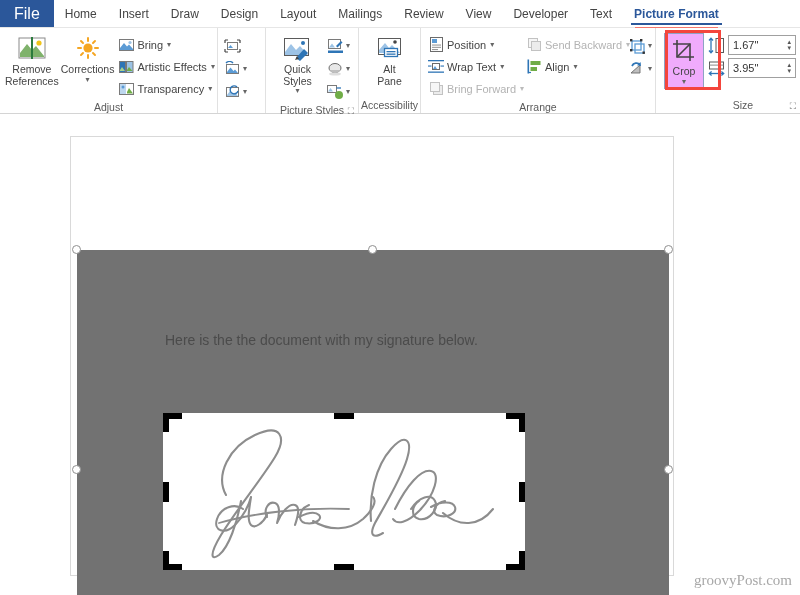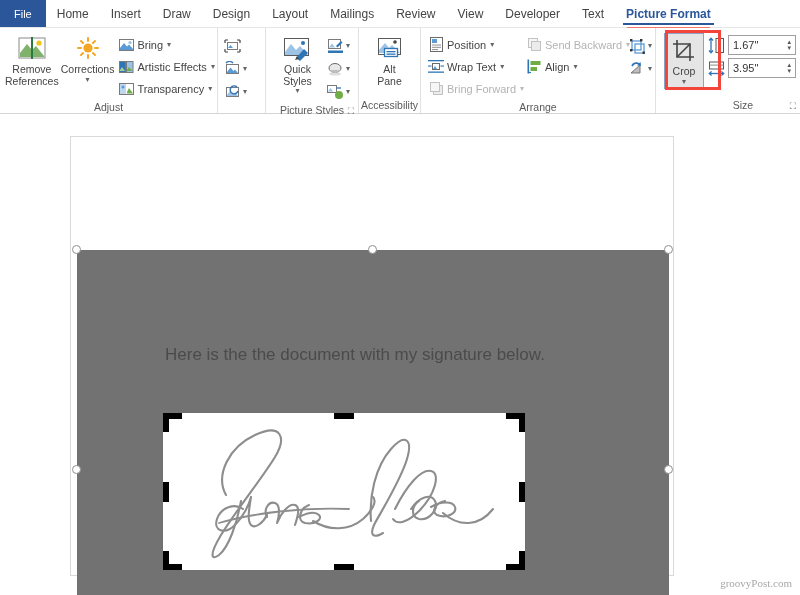--- a/index.html
+++ b/index.html
@@ -22,21 +22,21 @@
     display: flex; align-items: center;
     padding: 0 11px;
     font-size: 12px; color: #444444;
     white-space: nowrap;
     position: relative;
     cursor: default;
   }
   .tab.file {
     background: #2b579a; color: #ffffff;
     padding: 0 14px;
-    font-size: 11px;
+    font-size: 16px;
   }
   .tab.active { color: #2b579a; font-weight: bold; }
   .tab.active .tab-underline {
     position: absolute; left: 8px; right: 8px; bottom: 2px;
     height: 2px; background: #2b579a;
   }
   .tab-redmark {
     position: absolute; left: 12px; right: 12px; bottom: -4px;
     height: 4px; background: #f4756b;
   }
@@ -71,21 +71,21 @@
     display: flex; flex-direction: column; align-items: center;
     width: 62px; padding: 2px 1px;
     font-size: 10.5px; color: #444; text-align: center; line-height: 11.5px;
     cursor: default;
   }
   .bigbtn .ic { height: 30px; display: flex; align-items: center; justify-content: center; }
   .bigbtn .lbl { white-space: pre-line; }
   .bigbtn .chev { font-size: 8px; color: #666; line-height: 8px; }
 
   .bigbtn.selected {
-    background: #e5e5e5;
+    background: #f0abfc;
     border: 1px solid #8ea2c4;
   }
 
   
   .smallcol { display: flex; flex-direction: column; gap: 1px; padding-top: 2px; }
   .smallbtn {
     display: flex; align-items: center; gap: 3px;
     height: 21px; padding: 0 3px;
     font-size: 11px; color: #444; white-space: nowrap;
     cursor: default;
@@ -131,23 +131,22 @@
     border: 1px solid #d9d9d9;
   }
   
   .pic {
     position: absolute; left: 77px; top: 136px;
     width: 592px; height: 440px;
     background: #727272;
   }
   .doctext {
     position: absolute; left: 88px; top: 82px;
-    font-size: 17px; color: #4b4b4b;
+    font-size: 14px; color: #4b4b4b;
     font-family: "Liberation Sans", sans-serif;
-    margin-top: 13px;
   }
   
   .handle {
     position: absolute; width: 9px; height: 9px;
     background: #ffffff; border: 1px solid #8f8f8f;
     border-radius: 50%;
   }
 
   
   .cropwrap { position: absolute; left: 163px; top: 299px; width: 362px; height: 157px; }
@@ -171,21 +170,21 @@
   
   .ch.t { left: 50%; top: 0; width: 20px; height: 6px; margin-left: -10px; }
   .ch.b { left: 50%; bottom: 0; width: 20px; height: 6px; margin-left: -10px; }
   .ch.l { left: 0; top: 50%; width: 6px; height: 20px; margin-top: -10px; }
   .ch.r { right: 0; top: 50%; width: 6px; height: 20px; margin-top: -10px; }
 
   
   .wm {
     position: absolute; right: 8px; bottom: 6px;
     font-family: "Liberation Serif", serif;
-    font-size: 11px; color: #a8a8a8;
+    font-size: 15px; color: #a8a8a8;
   }
 </style>
 </head>
 <body>
 
 <div id="app">
 
   <div class="tabbar">
     <div class="tab file">
         <span>File</span>

